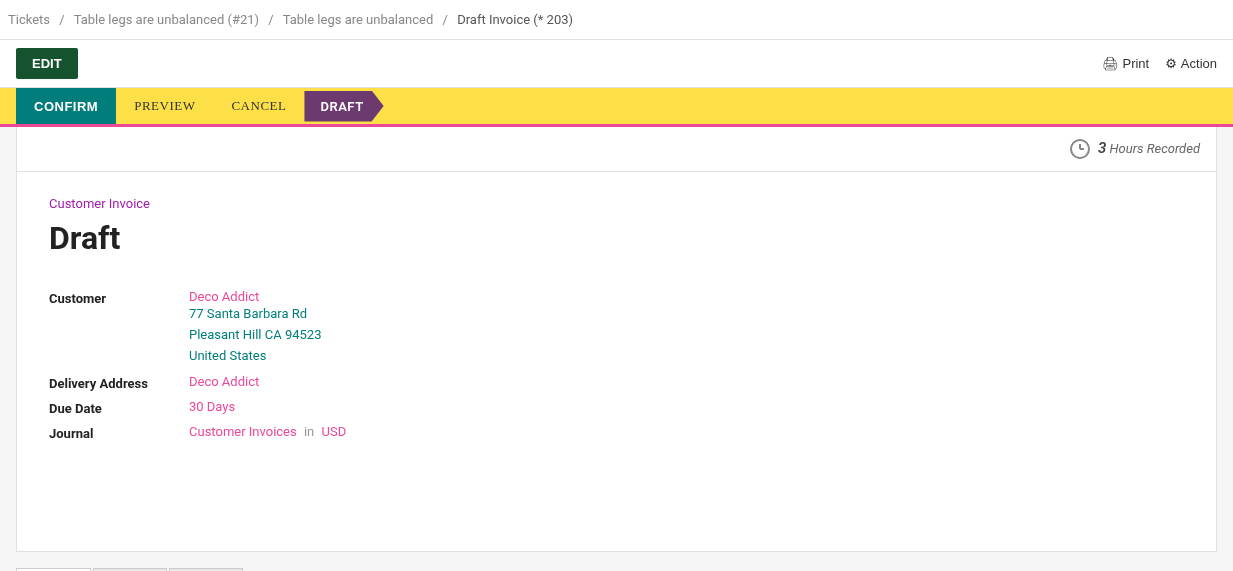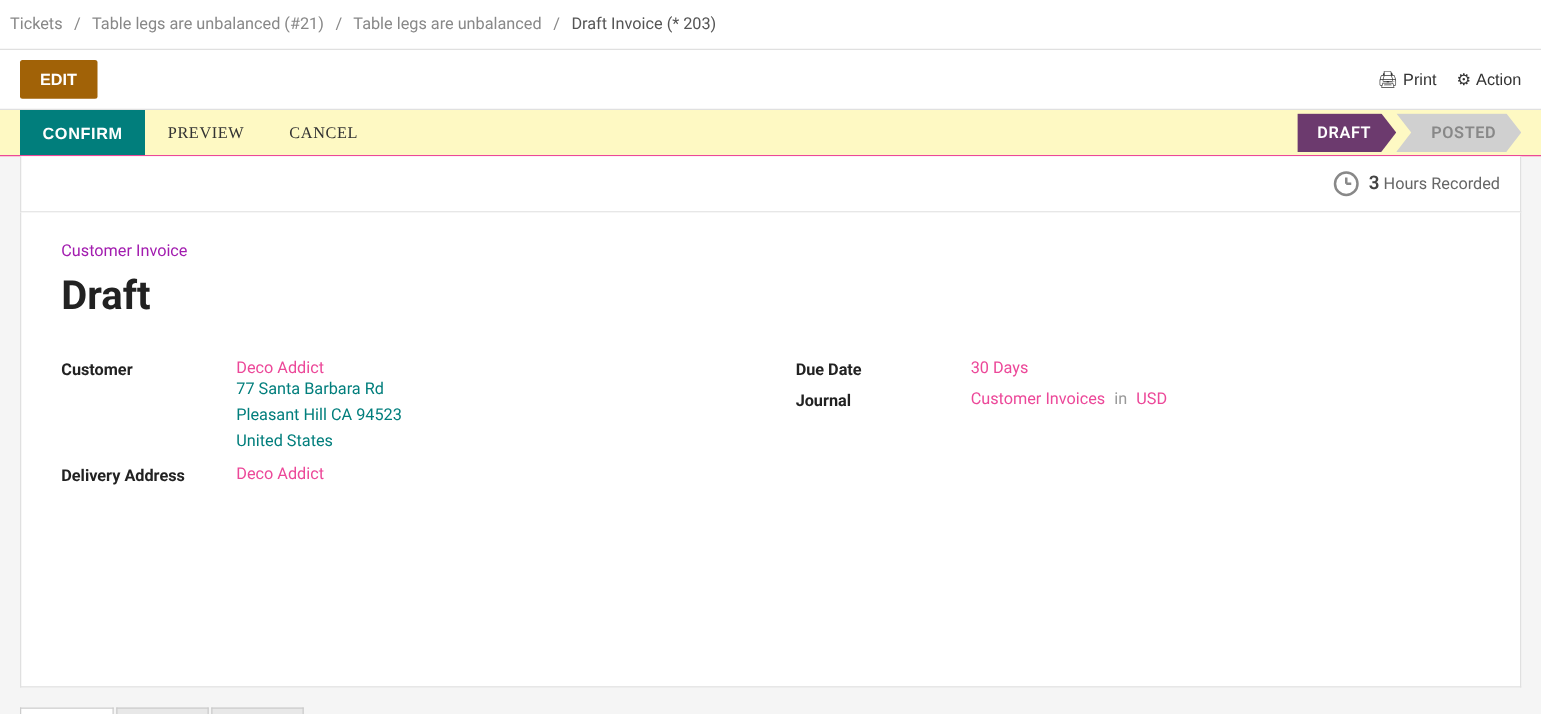--- a/index.html
+++ b/index.html
@@ -21,21 +21,21 @@
       padding: 8px 16px;
       display: flex;
       align-items: center;
       justify-content: space-between;
       border-bottom: 1px solid #e0e0e0;
     }
     .toolbar-left { display: flex; align-items: center; gap: 8px; }
     .toolbar-right { display: flex; align-items: center; gap: 16px; }
 
     .btn-edit {
-      background: #a16207;
+      background: #14532d;
       color: #fff;
       border: none;
       padding: 8px 16px;
       font-size: 13px;
       font-weight: 600;
       cursor: pointer;
       border-radius: 2px;
     }
 
     .btn-print, .btn-action {
@@ -43,26 +43,25 @@
       border: none;
       cursor: pointer;
       font-size: 13px;
       color: #333;
       display: flex;
       align-items: center;
       gap: 4px;
     }
 
     .action-bar {
-      background: #fef9c3;
+      background: #fde047;
       padding: 0 16px;
       display: flex;
       align-items: center;
-      justify-content: space-between;
-      border-bottom: 1px solid #ec4899;
+      border-bottom: 3px solid #ec4899;
     }
     .action-bar-left { display: flex; align-items: stretch; }
 
     .btn-confirm {
       background: #017e7c;
       color: #fff;
       border: none;
       padding: 10px 18px;
       font-size: 13px;
       font-weight: 700;
@@ -118,20 +117,21 @@
       justify-content: flex-end;
       align-items: center;
       margin: 0 16px;
     }
     .hours-badge {
       display: flex;
       align-items: center;
       gap: 8px;
       color: #666;
       font-size: 13px;
+      font-style: italic;
     }
     .clock-icon {
       width: 20px;
       height: 20px;
       border: 2px solid #888;
       border-radius: 50%;
       display: flex;
       align-items: center;
       justify-content: center;
       position: relative;
@@ -177,21 +177,21 @@
     }
     .invoice-status-title {
       font-size: 32px;
       font-weight: 700;
       color: #222;
       margin-bottom: 32px;
     }
 
     .form-grid {
       display: grid;
-      grid-template-columns: 1fr 1fr;
+      grid-template-columns: 1fr;
       gap: 0 40px;
     }
 
     .form-left, .form-right { }
 
     .field-row {
       display: flex;
       margin-bottom: 8px;
       align-items: flex-start;
     }
@@ -278,21 +278,20 @@
 </div>
 
 <div class="action-bar">
   <div class="action-bar-left">
     <button class="btn-confirm">CONFIRM</button>
     <button class="btn-preview">PREVIEW</button>
     <button class="btn-cancel">CANCEL</button>
   </div>
   <div class="status-pipeline">
     <div class="status-step status-draft">DRAFT</div>
-    <div class="status-step status-posted">POSTED</div>
   </div>
 </div>
 
 <div class="hours-bar">
   <div class="hours-badge">
     <div class="clock-icon"></div>
     <div class="hours-text">
       <span class="hours-number">3</span>
       <span>Hours Recorded</span>
     </div>

